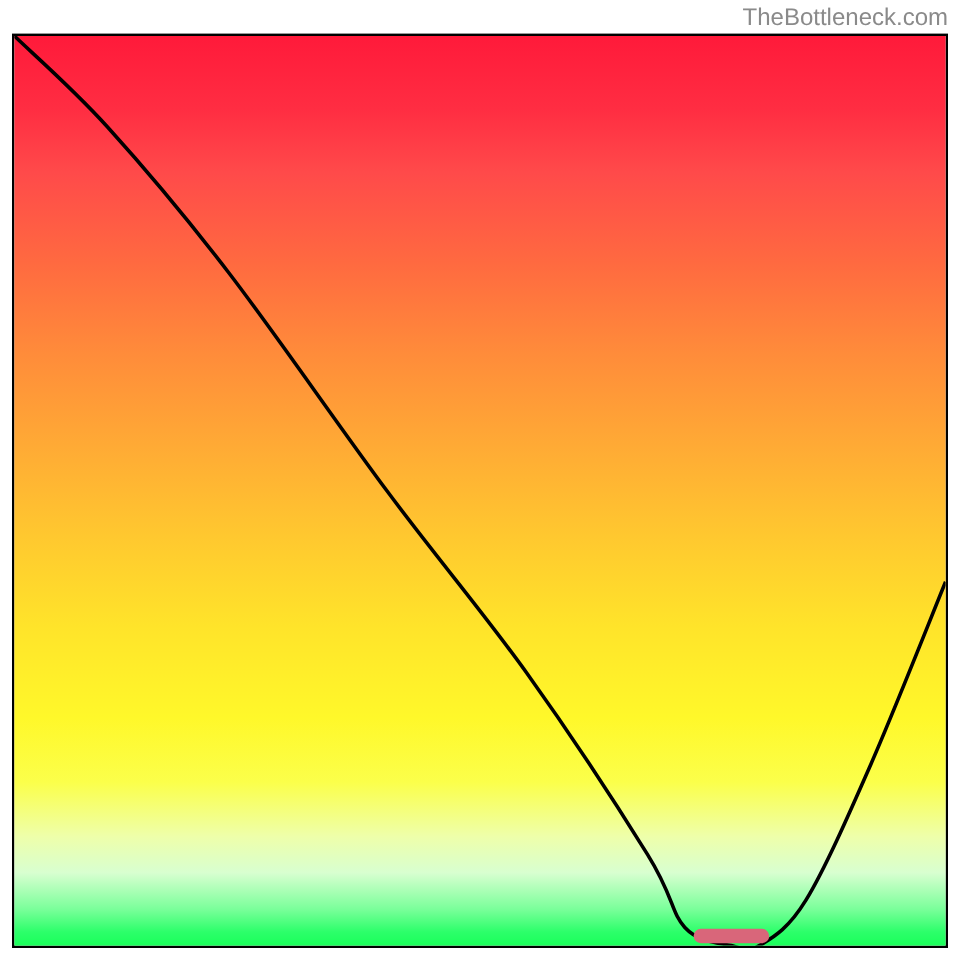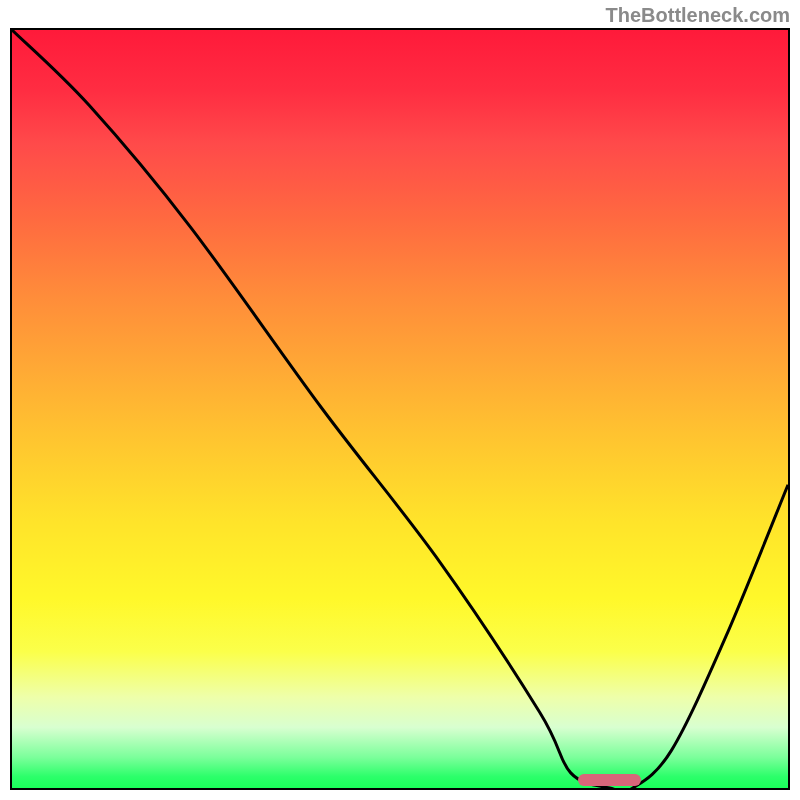--- a/index.html
+++ b/index.html
@@ -8,21 +8,21 @@
     height: 800px;
     background: #ffffff;
     position: relative;
     font-family: Arial, sans-serif;
   }
   .attribution {
     position: absolute;
     top: 4px;
     right: 10px;
     font-size: 20px;
-    font-weight: bold;
+    font-weight: normal;
     color: #8a8a8a;
   }
   .plot-area {
     position: absolute;
     top: 28px;
     left: 10px;
     width: 780px;
     height: 762px;
     border: 2px solid #000000;
   }

